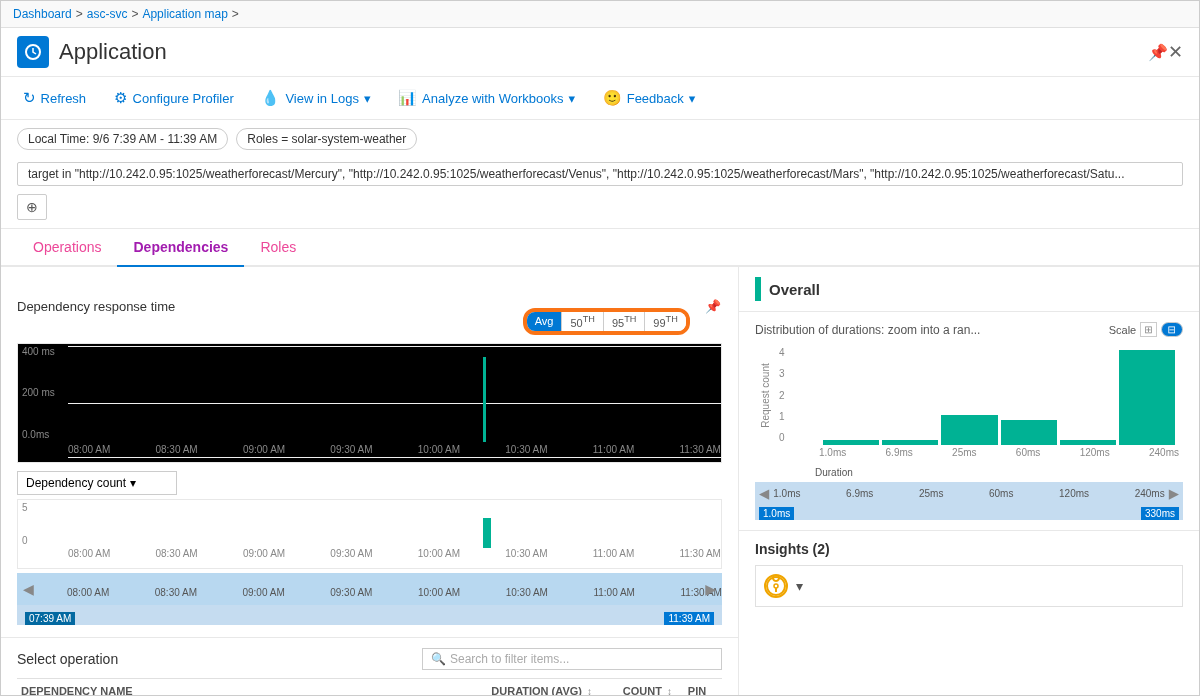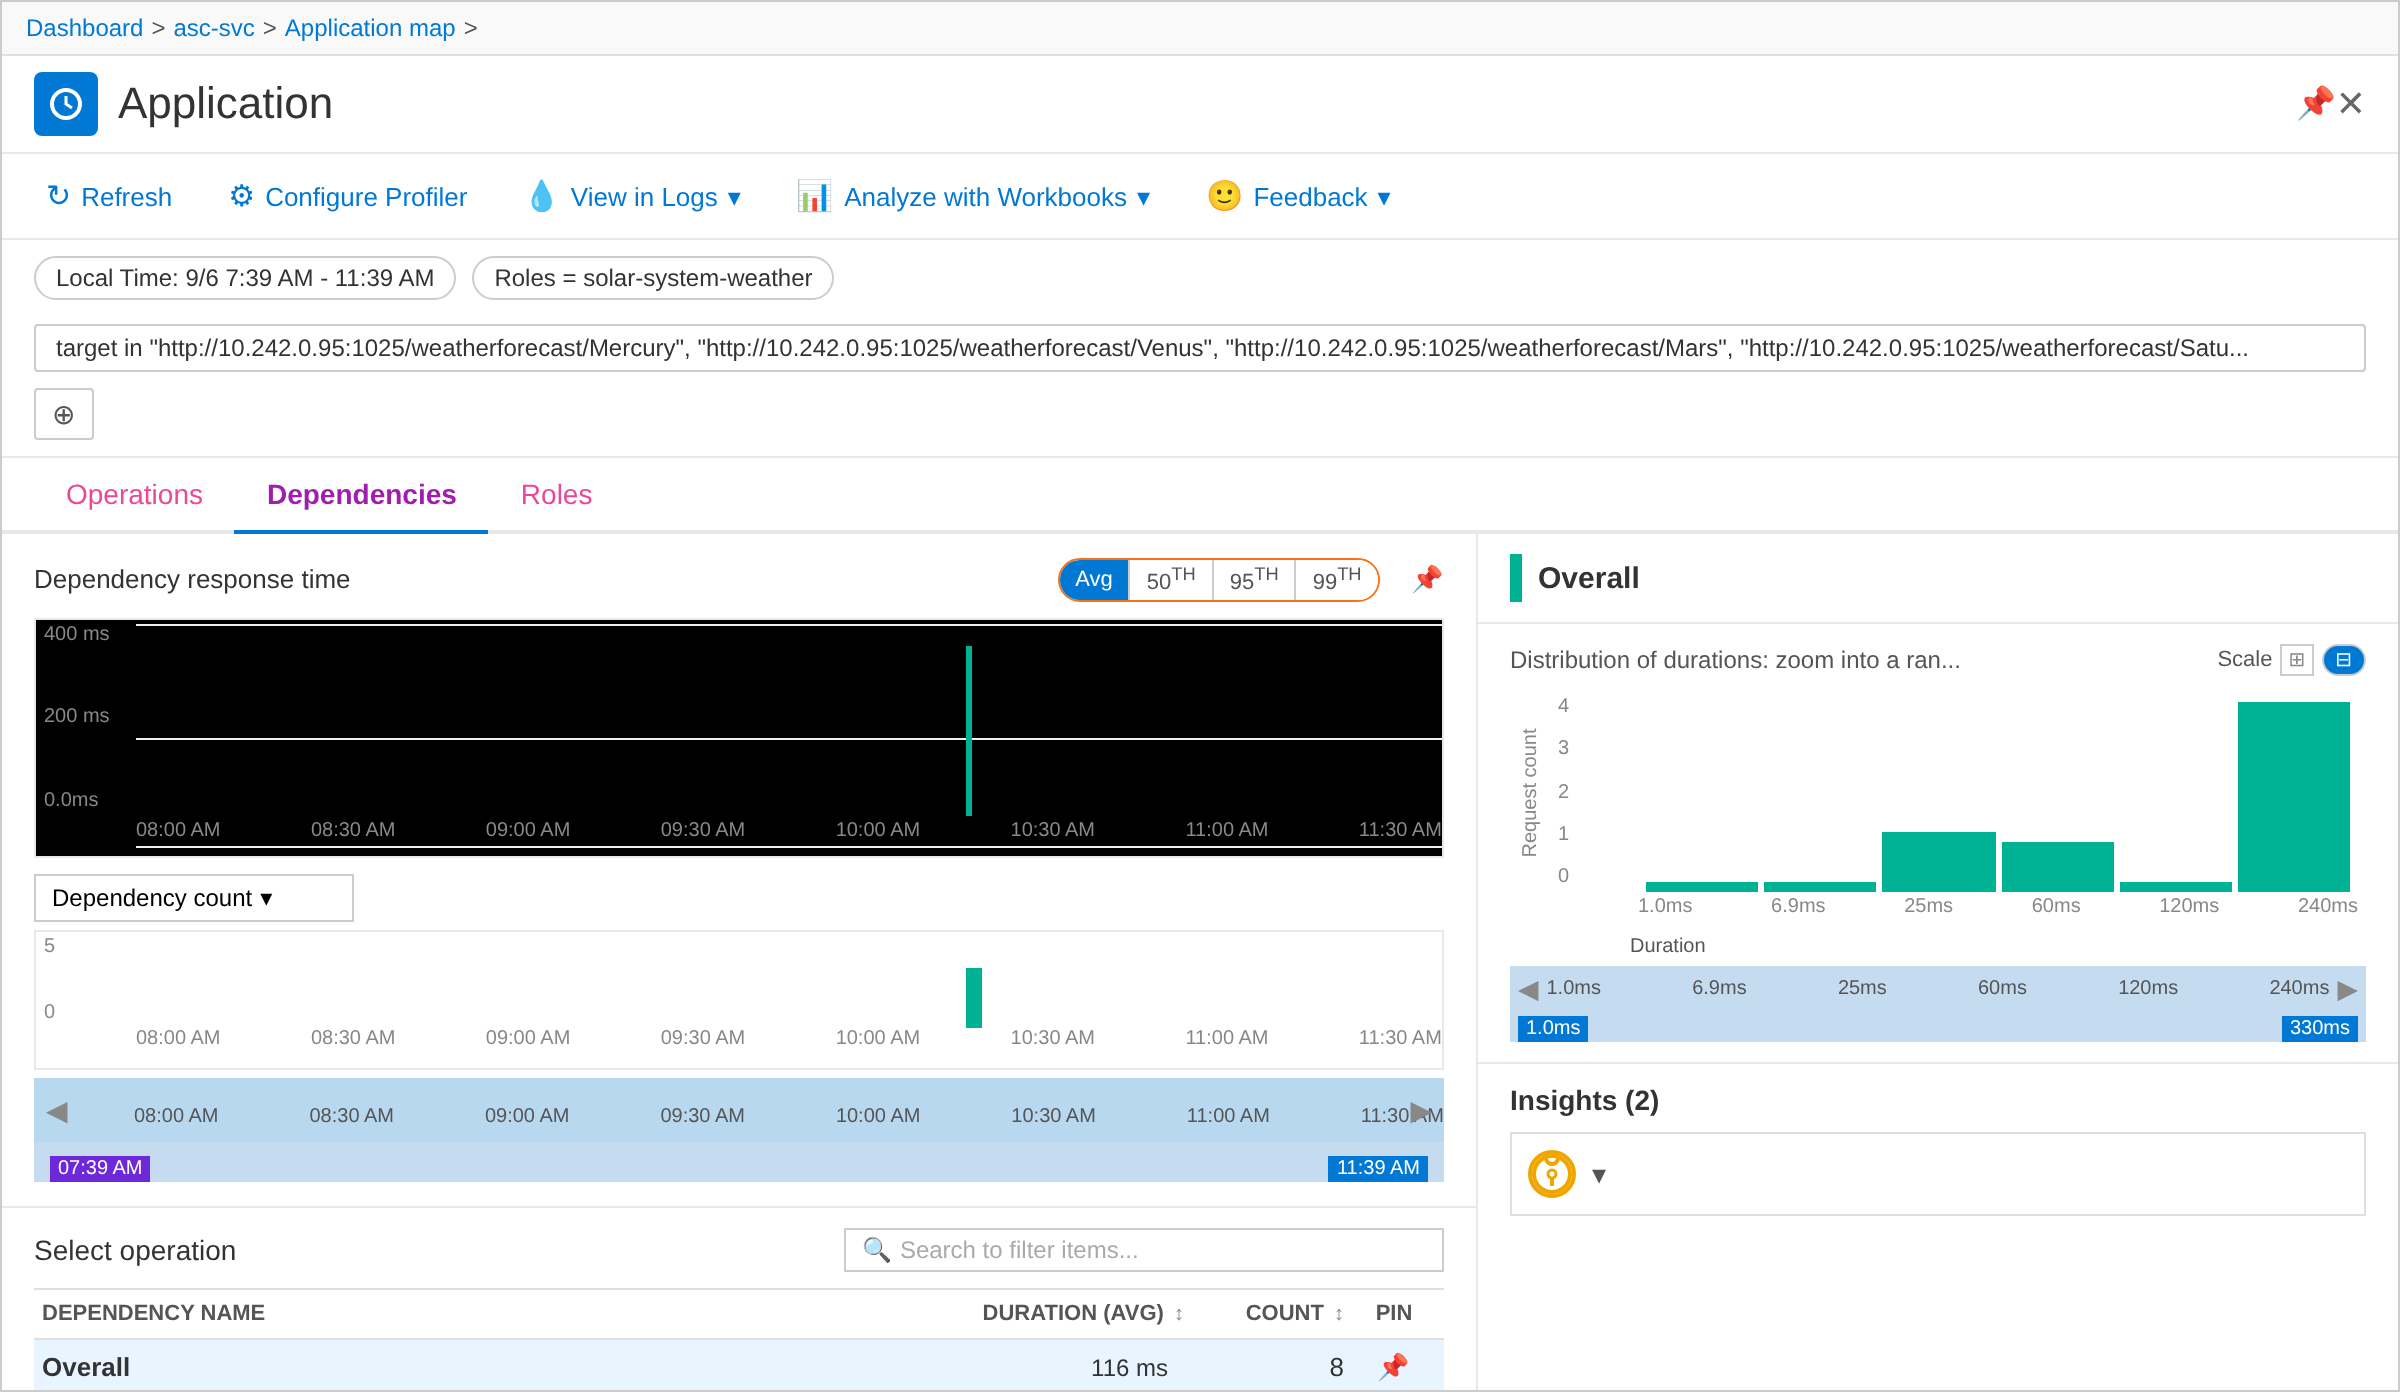--- a/index.html
+++ b/index.html
@@ -26,21 +26,21 @@
     .tab { padding: 10px 16px; font-size: 14px; cursor: pointer; border-bottom: 2px solid transparent; margin-bottom: -2px; color: #ec4899; }
     .tab.active { color: #a21caf; font-weight: 600; border-bottom: 2px solid #0078d4; }
     .main-content { display: flex; flex: 1; overflow: hidden; }
     .left-panel { flex: 1; display: flex; flex-direction: column; border-right: 1px solid #e8e8e8; overflow: hidden; }
     .right-panel { width: 460px; display: flex; flex-direction: column; overflow: hidden; }
     .chart-section { padding: 12px 16px; border-bottom: 1px solid #e8e8e8; }
     .chart-header { display: flex; align-items: center; justify-content: space-between; margin-bottom: 8px; }
     .chart-title { font-size: 13px; color: #333; }
     .pct-btn { border: 1px solid #ccc; padding: 2px 8px; font-size: 11px; cursor: pointer; background: #fff; color: #555; }
     .pct-btn.active { background: #0078d4; color: #fff; border-color: #0078d4; }
-    .pct-group { display: flex; border: 1px solid #f97316; border-radius: 12px; overflow: hidden; }
+    .pct-group { display: flex; border: 4px solid #f97316; border-radius: 12px; overflow: hidden; margin-top: 29px; }
     .pct-group .pct-btn { border: none; border-right: 1px solid #ccc; }
     .pct-group .pct-btn:last-child { border-right: none; }
     .chart-area { position: relative; height: 110px; background: #000000; border: 1px solid #e8e8e8; }
     .chart-yaxis { position: absolute; left: 0; top: 0; bottom: 20px; width: 50px; display: flex; flex-direction: column; justify-content: space-between; padding: 2px 4px; font-size: 10px; color: #888; }
     .chart-xaxis { position: absolute; left: 50px; right: 0; bottom: 0; height: 20px; display: flex; justify-content: space-between; font-size: 10px; color: #888; padding: 2px 0; }
     .chart-gridline { position: absolute; left: 50px; right: 0; border-top: 1px solid #f0f0f0; }
     .count-chart-area { position: relative; height: 70px; background: #fff; border: 1px solid #e8e8e8; margin-top: 4px; }
     .dropdown-row { margin: 4px 0; }
     .dep-dropdown { border: 1px solid #ccc; padding: 4px 8px; font-size: 12px; cursor: pointer; display: flex; align-items: center; gap: 4px; background: #fff; min-width: 160px; }
     .bottom-section { padding: 10px 16px; overflow: auto; }
@@ -221,21 +221,21 @@
               <span>09:00 AM</span>
               <span>09:30 AM</span>
               <span>10:00 AM</span>
               <span>10:30 AM</span>
               <span>11:00 AM</span>
               <span>11:30 AM</span>
             </div>
             <button class="timeline-nav-btn" style="position:absolute; right:2px; z-index:2;">▶</button>
           </div>
           <div style="position:relative; height:20px; background:#c5dcf0;">
-            <span style="position:absolute; left:8px; bottom:0; background:#6d28d9; color:#fff; font-size:10px; padding:1px 4px;">07:39 AM</span>
+            <span style="position:absolute; left:8px; bottom:0; background:#0369a1; color:#fff; font-size:10px; padding:1px 4px;">07:39 AM</span>
             <span style="position:absolute; right:8px; bottom:0; background:#0078d4; color:#fff; font-size:10px; padding:1px 4px;">11:39 AM</span>
           </div>
         </div>
       </div>
 
       <div class="bottom-section">
         <div class="select-op-header">
           <span class="select-op-title">Select operation</span>
           <div class="search-box">
             <span>🔍</span>

